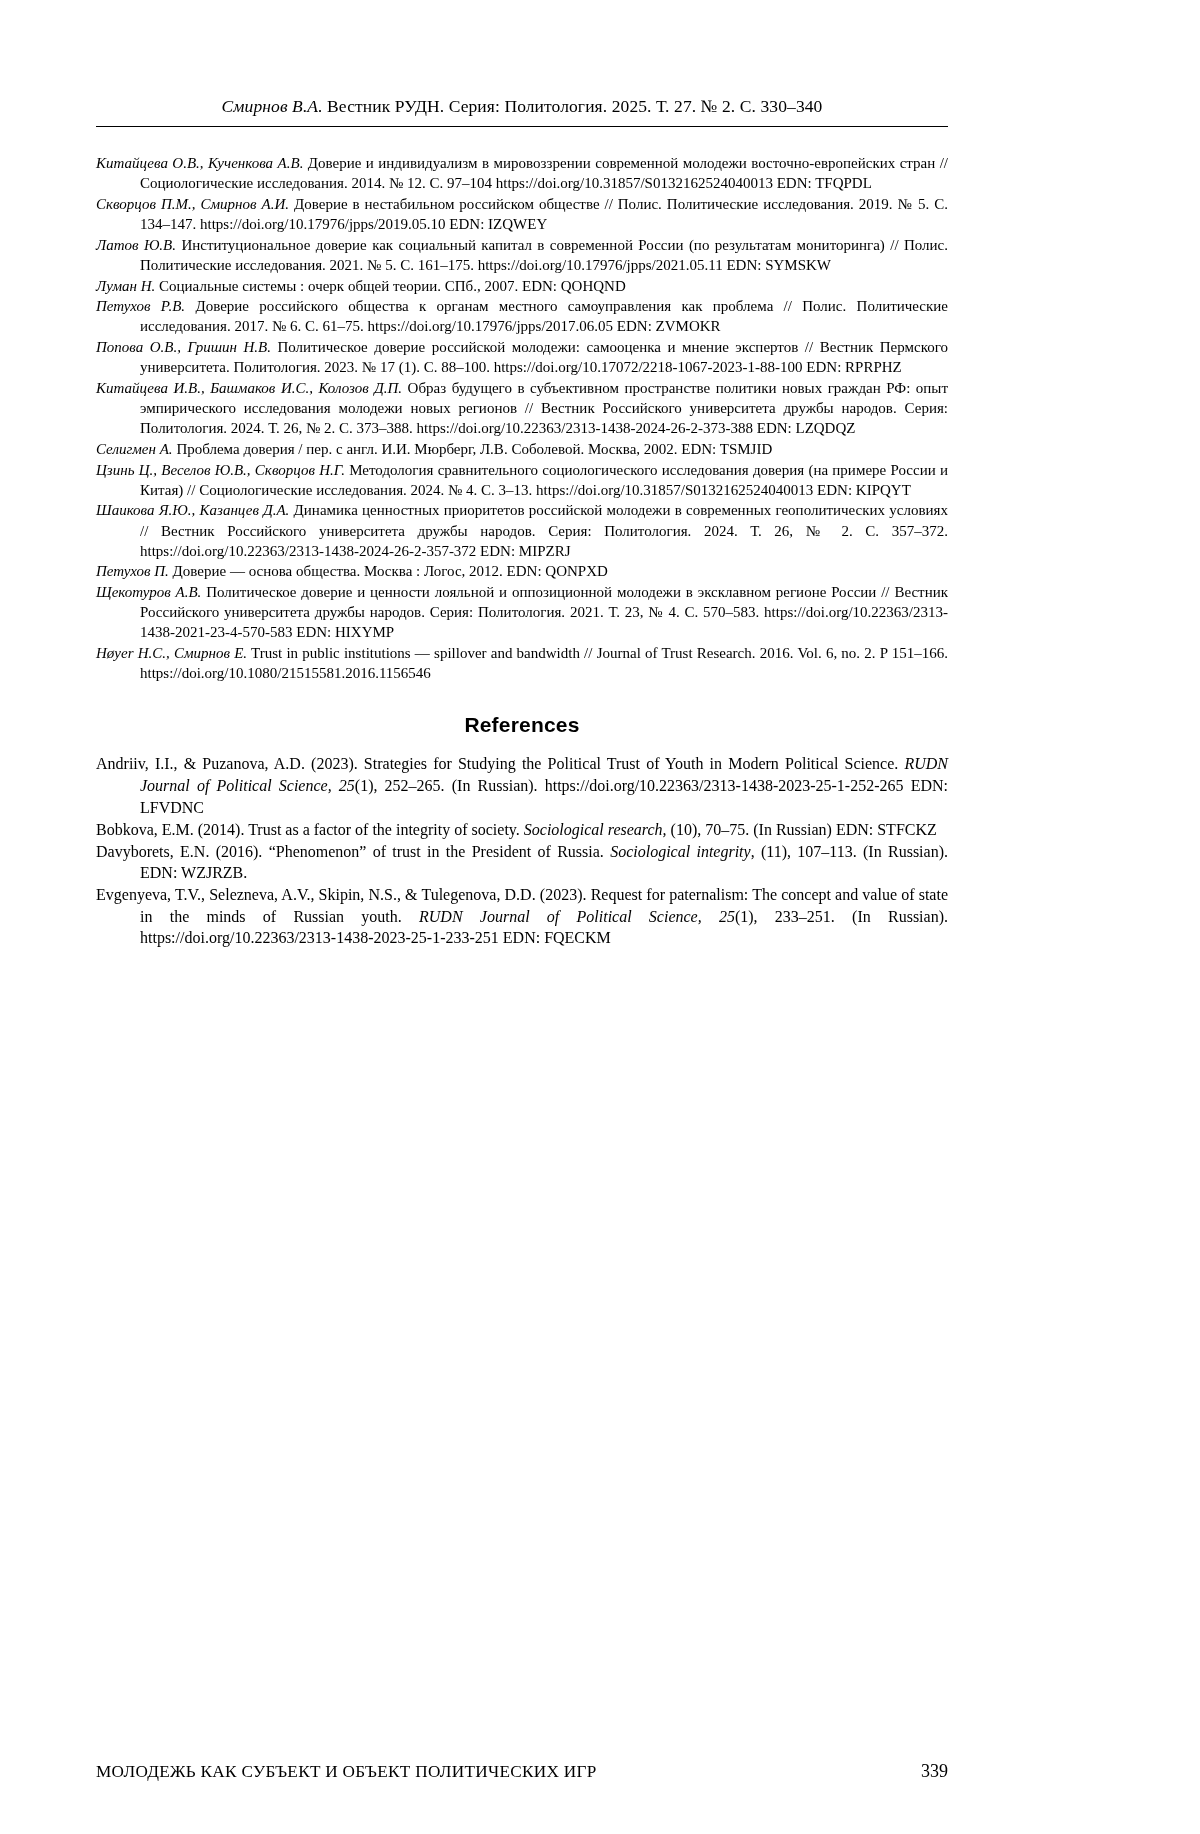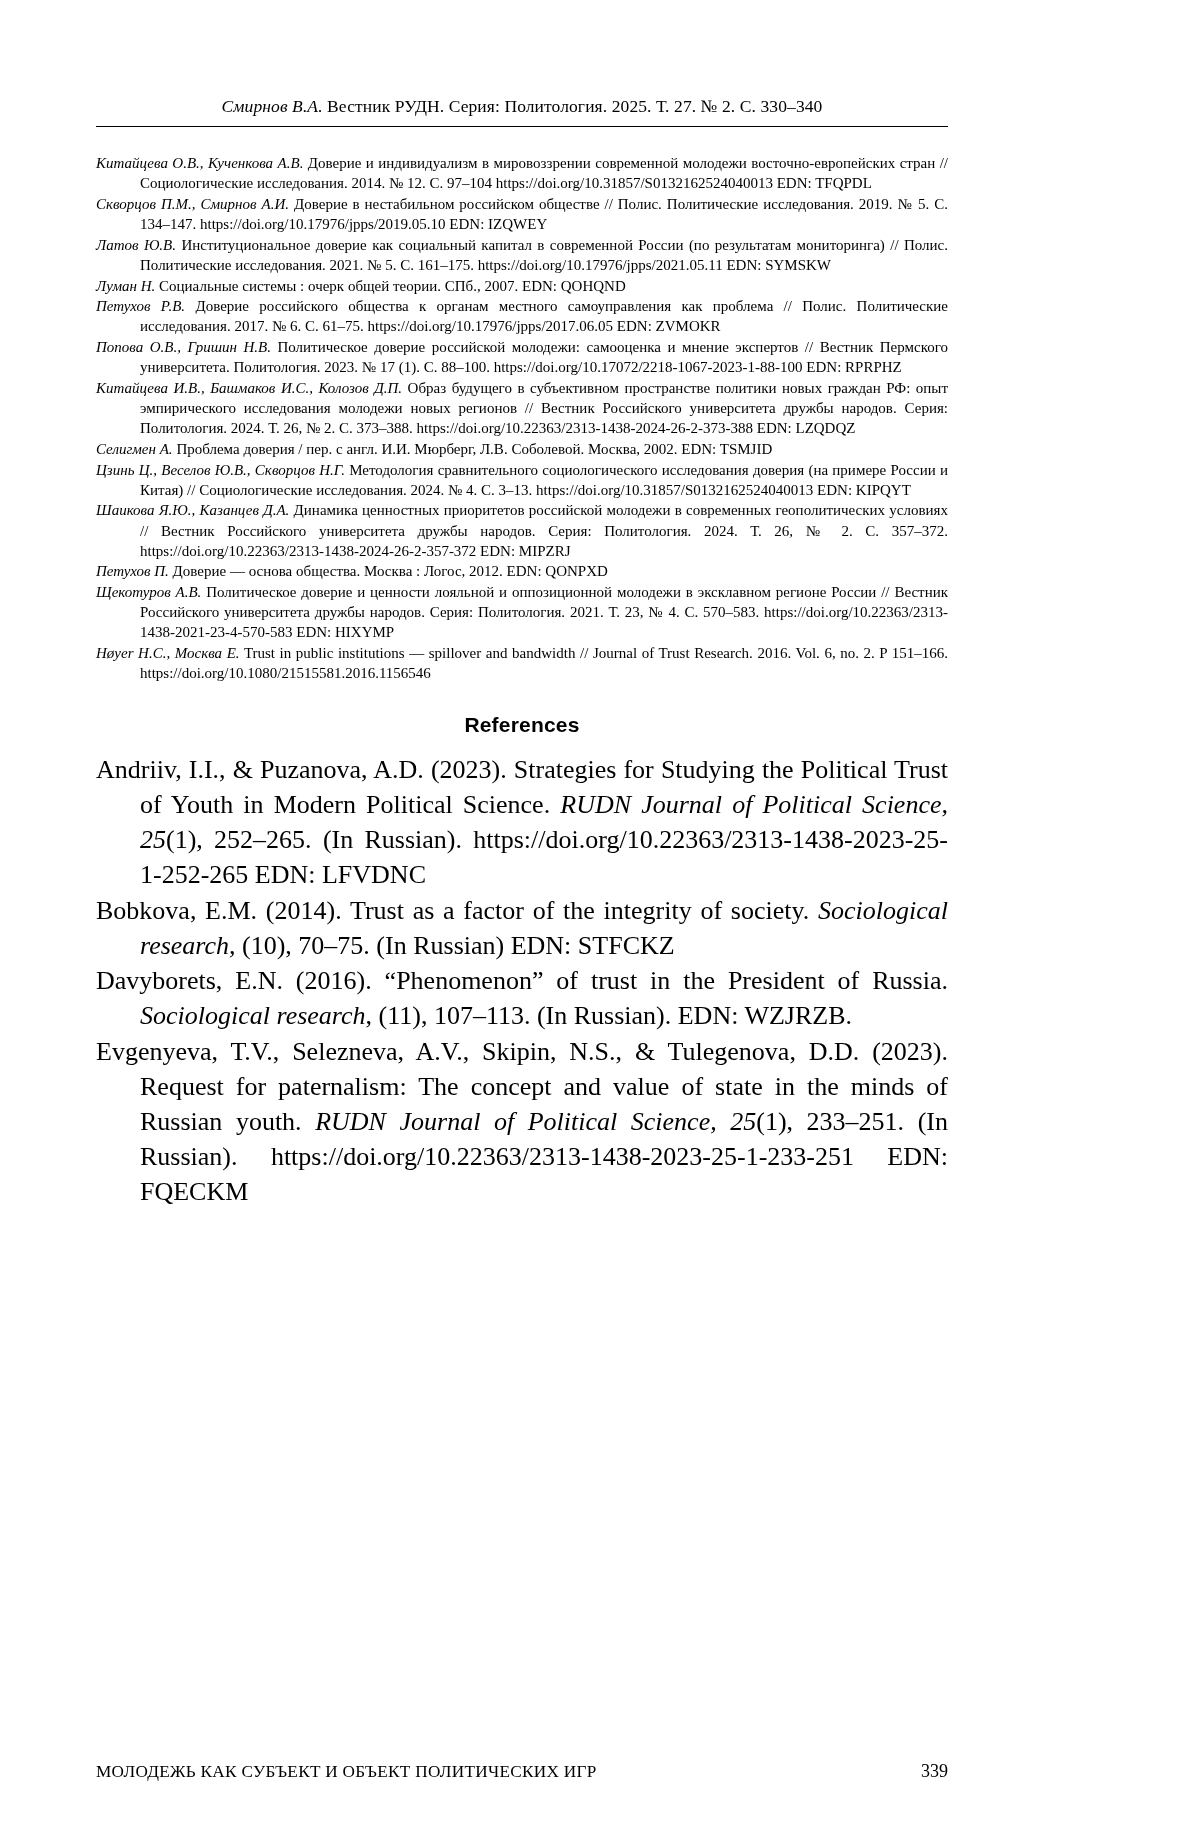--- a/index.html
+++ b/index.html
@@ -47,21 +47,21 @@
   }
   .sec-title {
     text-align: center;
     font-family: "Liberation Sans", sans-serif;
     font-weight: bold;
     font-size: 21px;
     margin: 30px 0 16px 0;
     letter-spacing: 0.2px;
   }
   .ref-en {
-    font-size: 26px;
+    font-size: 16px;
     line-height: 1.345;
     text-align: justify;
   }
   .ref-en .ital { font-style: italic; }
 
   .footer {
     position: absolute;
     left: 96px;
     right: 104px;
     bottom: 52px;
@@ -105,33 +105,33 @@
     <p class="ref"><span class="au">Селигмен А.</span><span> Проблема доверия / пер. с англ. И.И. Мюрберг, Л.В. Соболевой. Москва, 2002. EDN: TSMJID</span></p>
 
     <p class="ref"><span class="au">Цзинь Ц., Веселов Ю.В., Скворцов Н.Г.</span><span> Методология сравнительного социологического исследования доверия (на примере России и Китая) // Социологические исследования. 2024. № 4. С. 3–13. https://doi.org/10.31857/S0132162524040013 EDN: KIPQYT</span></p>
 
     <p class="ref"><span class="au">Шаикова Я.Ю., Казанцев Д.А.</span><span> Динамика ценностных приоритетов российской молодежи в современных геополитических условиях // Вестник Российского университета дружбы народов. Серия: Политология. 2024. Т. 26, № 2. С. 357–372. https://doi.org/10.22363/2313-1438-2024-26-2-357-372 EDN: MIPZRJ</span></p>
 
     <p class="ref"><span class="au">Петухов П.</span><span> Доверие — основа общества. Москва : Логос, 2012. EDN: QONPXD</span></p>
 
     <p class="ref"><span class="au">Щекотуров А.В.</span><span> Политическое доверие и ценности лояльной и оппозиционной молодежи в эксклавном регионе России // Вестник Российского университета дружбы народов. Серия: Политология. 2021. Т. 23, № 4. С. 570–583. https://doi.org/10.22363/2313-1438-2021-23-4-570-583 EDN: HIXYMP</span></p>
 
-    <p class="ref"><span class="au">Høyer H.C., Москва E.</span><span> Trust in public institutions — spillover and bandwidth // Journal of Trust Research. 2016. Vol. 6, no. 2. P 151–166. https://doi.org/10.1080/21515581.2016.1156546</span></p>
+    <p class="ref"><span class="au">Høyer H.C., Смирнов E.</span><span> Trust in public institutions — spillover and bandwidth // Journal of Trust Research. 2016. Vol. 6, no. 2. P 151–166. https://doi.org/10.1080/21515581.2016.1156546</span></p>
 
   </div>
 
   <div class="sec-title">References</div>
 
   <div class="ref-en">
 
     <p class="ref"><span>Andriiv, I.I., &amp; Puzanova, A.D. (2023). Strategies for Studying the Political Trust of Youth in Modern Political Science. </span><span class="ital">RUDN Journal of Political Science, 25</span><span>(1), 252–265. (In Russian). https://doi.org/10.22363/2313-1438-2023-25-1-252-265 EDN: LFVDNC</span></p>
 
     <p class="ref"><span>Bobkova, E.M. (2014). Trust as a factor of the integrity of society. </span><span class="ital">Sociological research,</span><span> (10), 70–75. (In Russian) EDN: STFCKZ</span></p>
 
-    <p class="ref"><span>Davyborets, E.N. (2016). “Phenomenon” of trust in the President of Russia. </span><span class="ital">Sociological research</span><span>, (11), 107–113. (In Russian). EDN: WZJRZB.</span></p>
+    <p class="ref"><span>Davyborets, E.N. (2016). “Phenomenon” of trust in the President of Russia. </span><span class="ital">Sociological integrity</span><span>, (11), 107–113. (In Russian). EDN: WZJRZB.</span></p>
 
     <p class="ref"><span>Evgenyeva, T.V., Selezneva, A.V., Skipin, N.S., &amp; Tulegenova, D.D. (2023). Request for paternalism: The concept and value of state in the minds of Russian youth. </span><span class="ital">RUDN Journal of Political Science, 25</span><span>(1), 233–251. (In Russian). https://doi.org/10.22363/2313-1438-2023-25-1-233-251 EDN: FQECKM</span></p>
 
   </div>
 
   <div class="footer">
     <div class="footer-title">МОЛОДЕЖЬ КАК СУБЪЕКТ И ОБЪЕКТ ПОЛИТИЧЕСКИХ ИГР</div>
     <div class="footer-page">339</div>
   </div>
 

